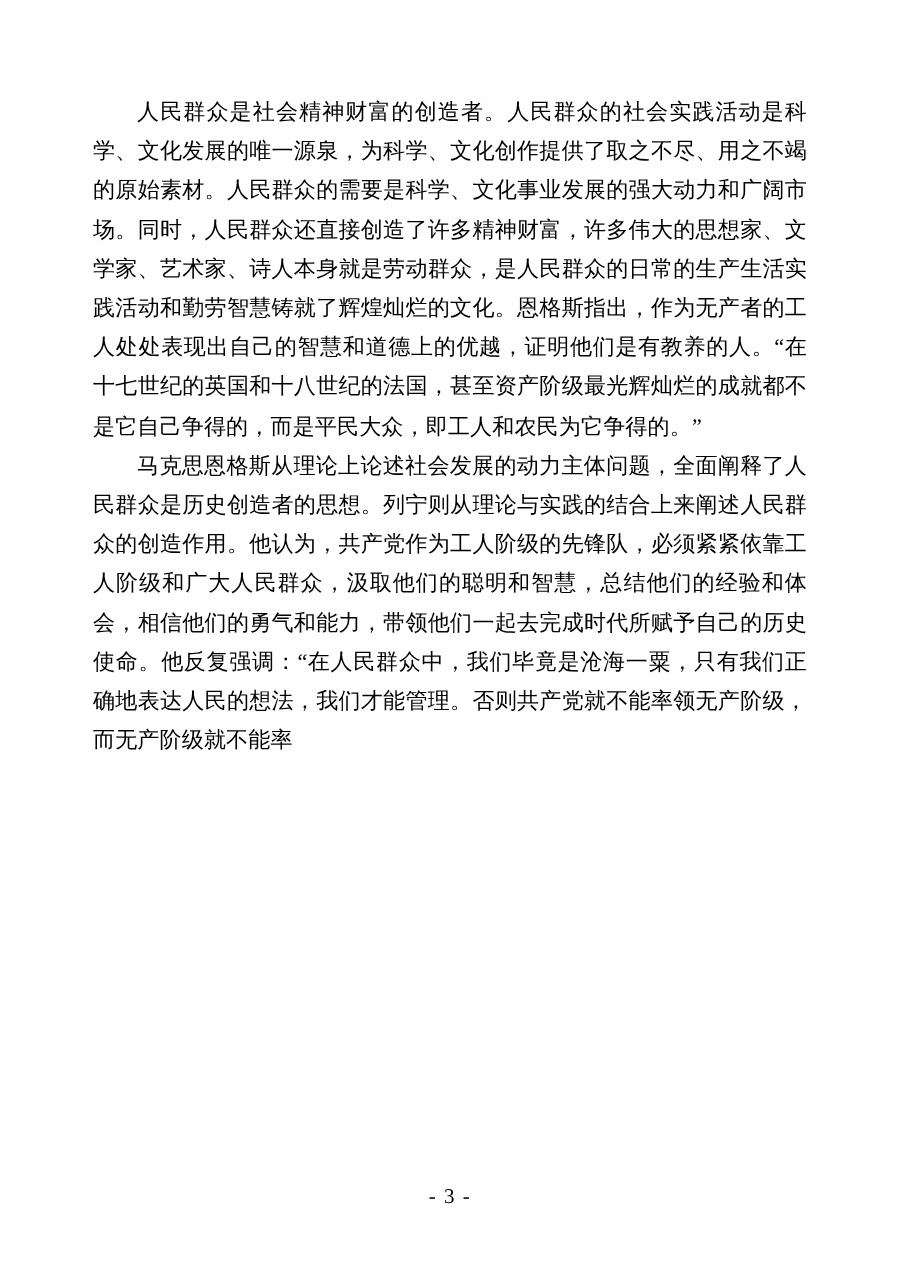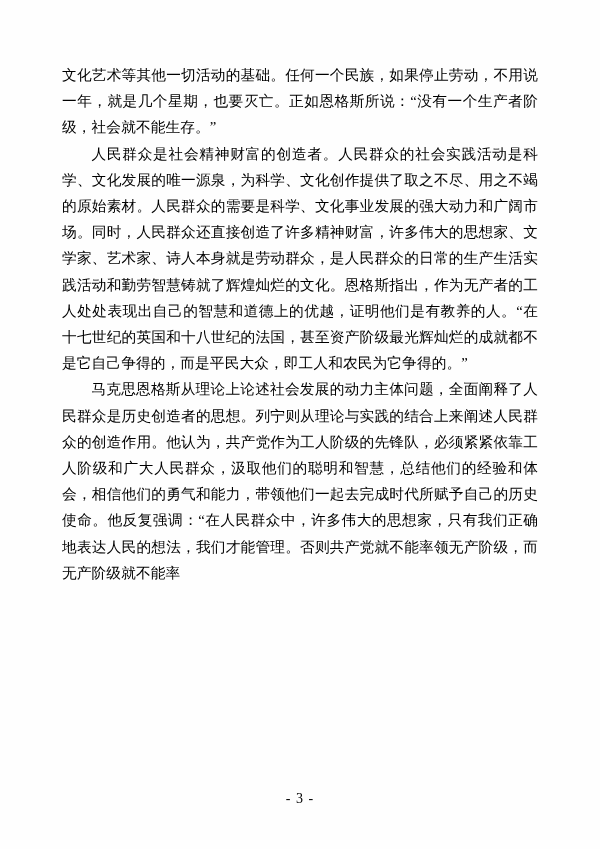--- a/index.html
+++ b/index.html
@@ -50,18 +50,17 @@
     padding-top: 8px;
     padding-bottom: 2px;
     letter-spacing: 1px;
   }
 </style>
 </head>
 <body>
 
 <div class="page">
   <div class="body-text">
-    <p class="para first">文化艺术等其他一切活动的基础。任何一个民族，如果停止劳动，不用说一年，就是几个星期，也要灭亡。正如恩格斯所说：“没有一个生产者阶级，社会就不能生存。”</p>
     <p class="para">人民群众是社会精神财富的创造者。人民群众的社会实践活动是科学、文化发展的唯一源泉，为科学、文化创作提供了取之不尽、用之不竭的原始素材。人民群众的需要是科学、文化事业发展的强大动力和广阔市场。同时，人民群众还直接创造了许多精神财富，许多伟大的思想家、文学家、艺术家、诗人本身就是劳动群众，是人民群众的日常的生产生活实践活动和勤劳智慧铸就了辉煌灿烂的文化。恩格斯指出，作为无产者的工人处处表现出自己的智慧和道德上的优越，证明他们是有教养的人。“在十七世纪的英国和十八世纪的法国，甚至资产阶级最光辉灿烂的成就都不是它自己争得的，而是平民大众，即工人和农民为它争得的。”</p>
-    <p class="para">马克思恩格斯从理论上论述社会发展的动力主体问题，全面阐释了人民群众是历史创造者的思想。列宁则从理论与实践的结合上来阐述人民群众的创造作用。他认为，共产党作为工人阶级的先锋队，必须紧紧依靠工人阶级和广大人民群众，汲取他们的聪明和智慧，总结他们的经验和体会，相信他们的勇气和能力，带领他们一起去完成时代所赋予自己的历史使命。他反复强调：“在人民群众中，许多伟大的思想家，只有我们正确地表达人民的想法，我们才能管理。否则共产党就不能率领无产阶级，而无产阶级就不能率</p>
+    <p class="para">马克思恩格斯从理论上论述社会发展的动力主体问题，全面阐释了人民群众是历史创造者的思想。列宁则从理论与实践的结合上来阐述人民群众的创造作用。他认为，共产党作为工人阶级的先锋队，必须紧紧依靠工人阶级和广大人民群众，汲取他们的聪明和智慧，总结他们的经验和体会，相信他们的勇气和能力，带领他们一起去完成时代所赋予自己的历史使命。他反复强调：“在人民群众中，我们毕竟是沧海一粟，只有我们正确地表达人民的想法，我们才能管理。否则共产党就不能率领无产阶级，而无产阶级就不能率</p>
   </div>
   <div class="footer">- 3 -</div>
 </div>
 
 </body></html>

